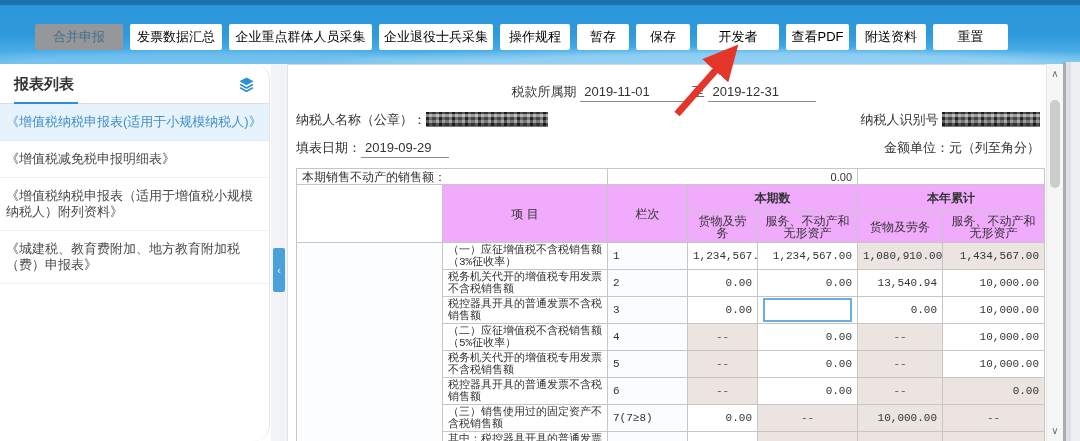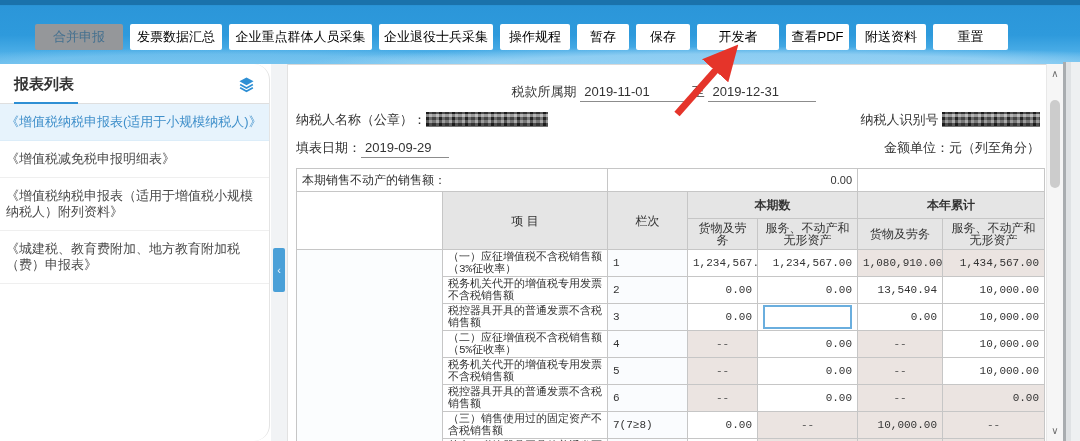--- a/index.html
+++ b/index.html
@@ -61,24 +61,24 @@
       repeating-linear-gradient(90deg, rgba(35,35,35,.9) 0 3px, rgba(130,130,130,.55) 3px 6px,
         rgba(75,75,75,.85) 6px 10px, rgba(165,165,165,.5) 10px 13px),
       repeating-linear-gradient(0deg, #4d4d4d 0 3px, #9b9b9b 3px 6px, #6b6b6b 6px 9px, #b5b5b5 9px 12px);
     background-blend-mode:overlay; filter:blur(.4px); }
   .mosaic.sm { width:98px; }
 
   
   table.decl { position:absolute; top:103px; left:8px; width:748px; border-collapse:collapse;
     table-layout:fixed; font-size:11px; color:#333; }
   table.decl td { border:1px solid #c6c6c6; padding:1px 5px; line-height:12px; overflow:hidden; }
-  tr.prerow { height:23px; }
+  tr.prerow { height:16px; }
   tr.prerow .plabel { font-size:12px; }
   tr.h1 { height:27px; } tr.h2 { height:31px; }
-  td.hdr { text-align:center; font-size:12px; color:#333; background:#e5e5e5; }
+  td.hdr { text-align:center; font-size:12px; color:#333; background:#f0abfc; }
   td.hdr.main { font-weight:bold; }
   tr.drow { height:26px;font-family:Liberation Mono, monospace; }
   td.itemcell { font-size:11px; padding-left:6px; background:#fff; }
   td.lanci { background:#fafcfe; font-size:11px; }
   td.num { text-align:right; background:#fff; }
   td.pink { background:#ebe4e1; }
   td.dash { text-align:center; background:#ebe4e1; color:#555; }
   td.groupcell { background:#fbfdfe; vertical-align:bottom; padding-bottom:30px; font-size:12px; color:#333; }
   td.inputcell { padding:0; }
   td.inputcell input { width:100%; height:24px; border:2px solid #6aaede; outline:none;

